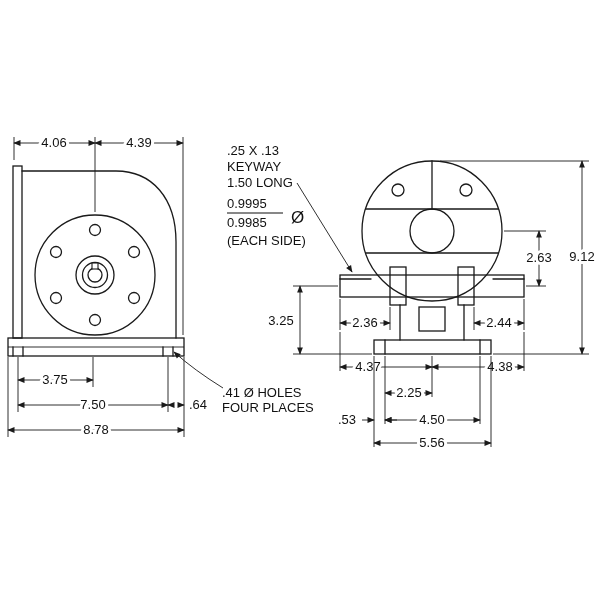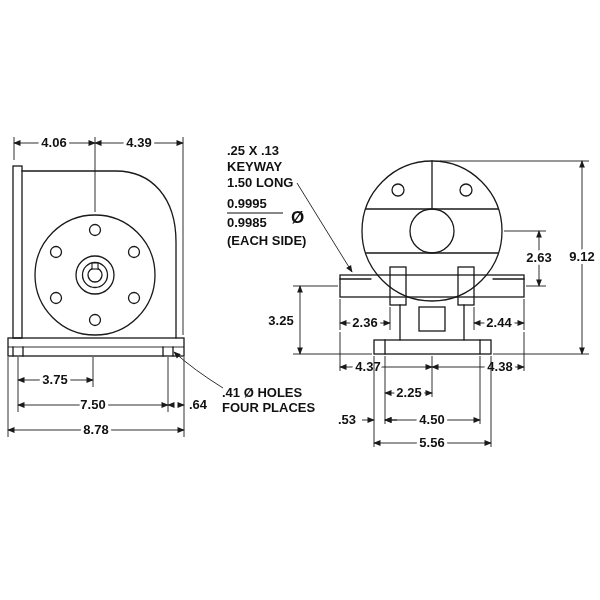--- a/index.html
+++ b/index.html
@@ -1,16 +1,16 @@
 <!DOCTYPE html>
 <html><head>
 <meta charset="utf-8">
 <style>
   html,body{margin:0;padding:0;background:#ffffff;}
-  .canvas{width:600px;height:600px;background:#ffffff;position:relative;overflow:hidden;font-weight:bold;}
+  .canvas{width:600px;height:600px;background:#ffffff;position:relative;overflow:hidden;}
   svg{display:block;}
   svg text{
     font-family:"Liberation Sans", sans-serif;
     font-size:13px;
     fill:#111111;
   }
   .mid{text-anchor:middle;}
   .halo{paint-order:stroke;stroke:#ffffff;stroke-width:6px;stroke-linejoin:round;}
   .big{font-size:17px;}
   .ol{stroke:#1a1a1a;stroke-width:1.3;fill:none;stroke-linecap:round;}

